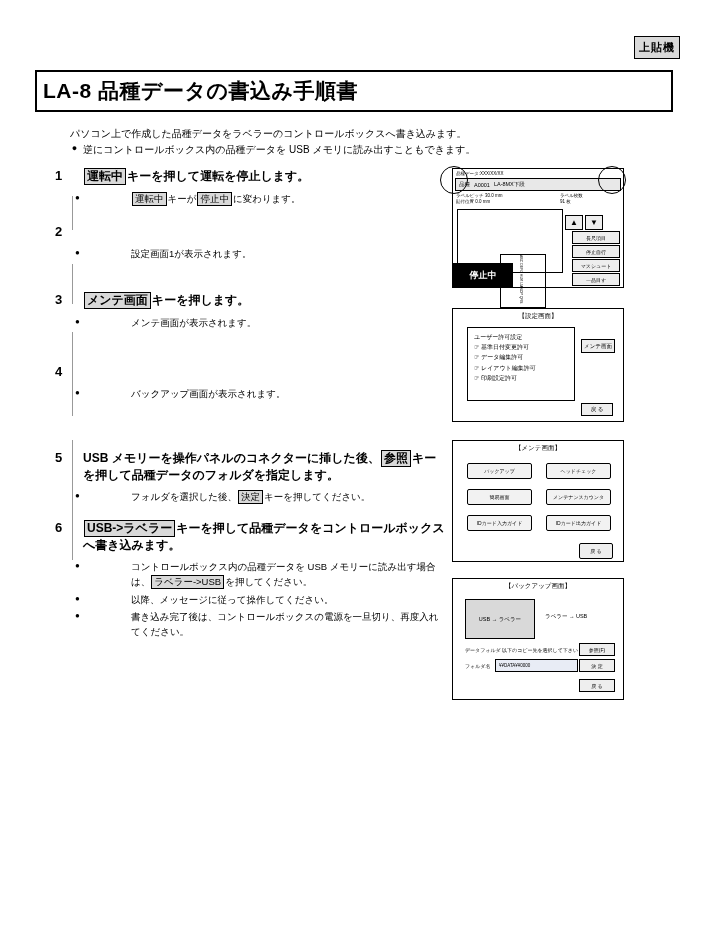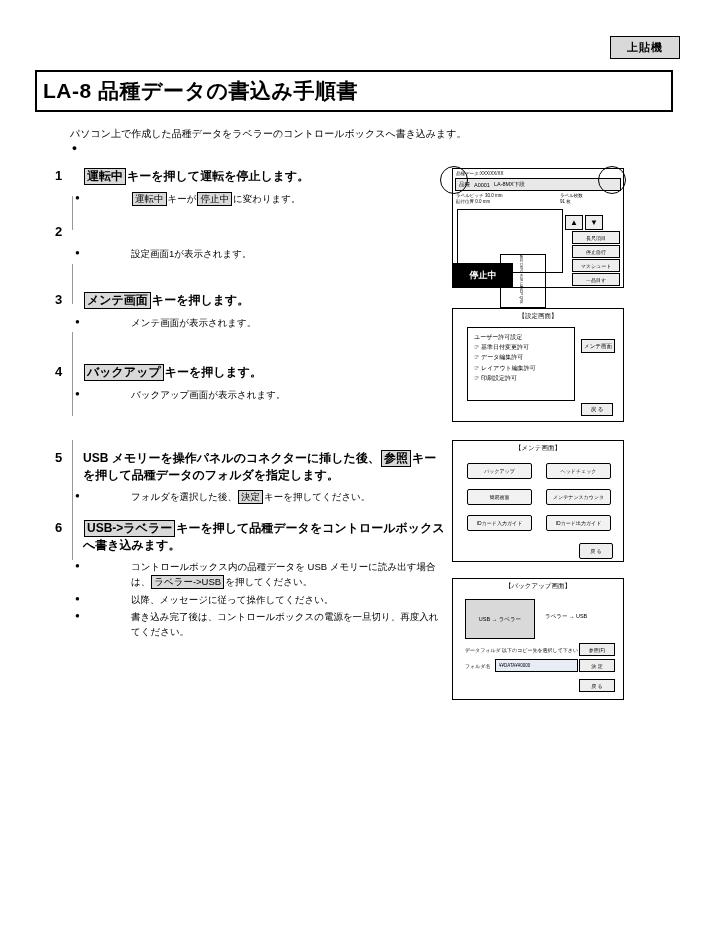--- a/index.html
+++ b/index.html
@@ -7,21 +7,21 @@
     width:708px;height:946px;background:#ffffff;
     font-family:"Liberation Sans","DejaVu Sans",sans-serif;
     color:#000;position:relative;overflow:hidden;
   }
   .page{position:relative;width:708px;height:946px;}
 
   
   .corner-box{
     position:absolute;right:28px;top:36px;
     border:1px solid #000;background:#d9d9d9;
-    font-size:11px;font-weight:bold;padding:3px 16px;
+    font-size:11px;font-weight:bold;padding:3px 4px;
     letter-spacing:1px;
   }
 
   
   .title-bar{
     position:absolute;left:35px;top:70px;width:638px;height:42px;
     border:2px solid #000;box-sizing:border-box;
     display:flex;align-items:center;
   }
   .title-bar .t{
@@ -145,20 +145,21 @@
   <div class="corner-box">上貼機</div>
 
   <div class="title-bar">
     <div class="t">LA-8 品種データの書込み手順書</div>
   </div>
 
   <div class="intro">
     <div>パソコン上で作成した品種データをラベラーのコントロールボックスへ書き込みます。</div>
     <div class="l2">
       <span class="bullet-dot">●</span>
+      <span>逆にコントロールボックス内の品種データを USB メモリに読み出すこともできます。</span>
     </div>
   </div>
 
   <div class="steps" id="steps-root">
       <div class="step" style="position: absolute; left: 0px; top: 0px; width: 390px;">
         <div class="step-head">
           <div class="step-num">1</div>
           <div class="step-title"><span class="kbd">運転中</span><span>キーを押して運転を停止します。</span></div>
         </div>
         <div class="step-body">
@@ -187,21 +188,20 @@
         <div class="step-body">
           <div class="sub">
             <span class="sdot">●</span>
             <span class="stext"><span>メンテ画面が表示されます。</span></span>
           </div>
         </div>
       </div>
       <div class="step" style="position: absolute; left: 0px; top: 196px; width: 390px;">
         <div class="step-head">
           <div class="step-num">4</div>
-          <div class="step-title"><span class="kbd">バックアップ</span><span>キーを押します。</span></div>
         </div>
         <div class="step-body">
           <div class="sub">
             <span class="sdot">●</span>
             <span class="stext"><span>バックアップ画面が表示されます。</span></span>
           </div>
         </div>
       </div>
       <div class="step" style="position: absolute; left: 0px; top: 282px; width: 390px;">
         <div class="step-head">

